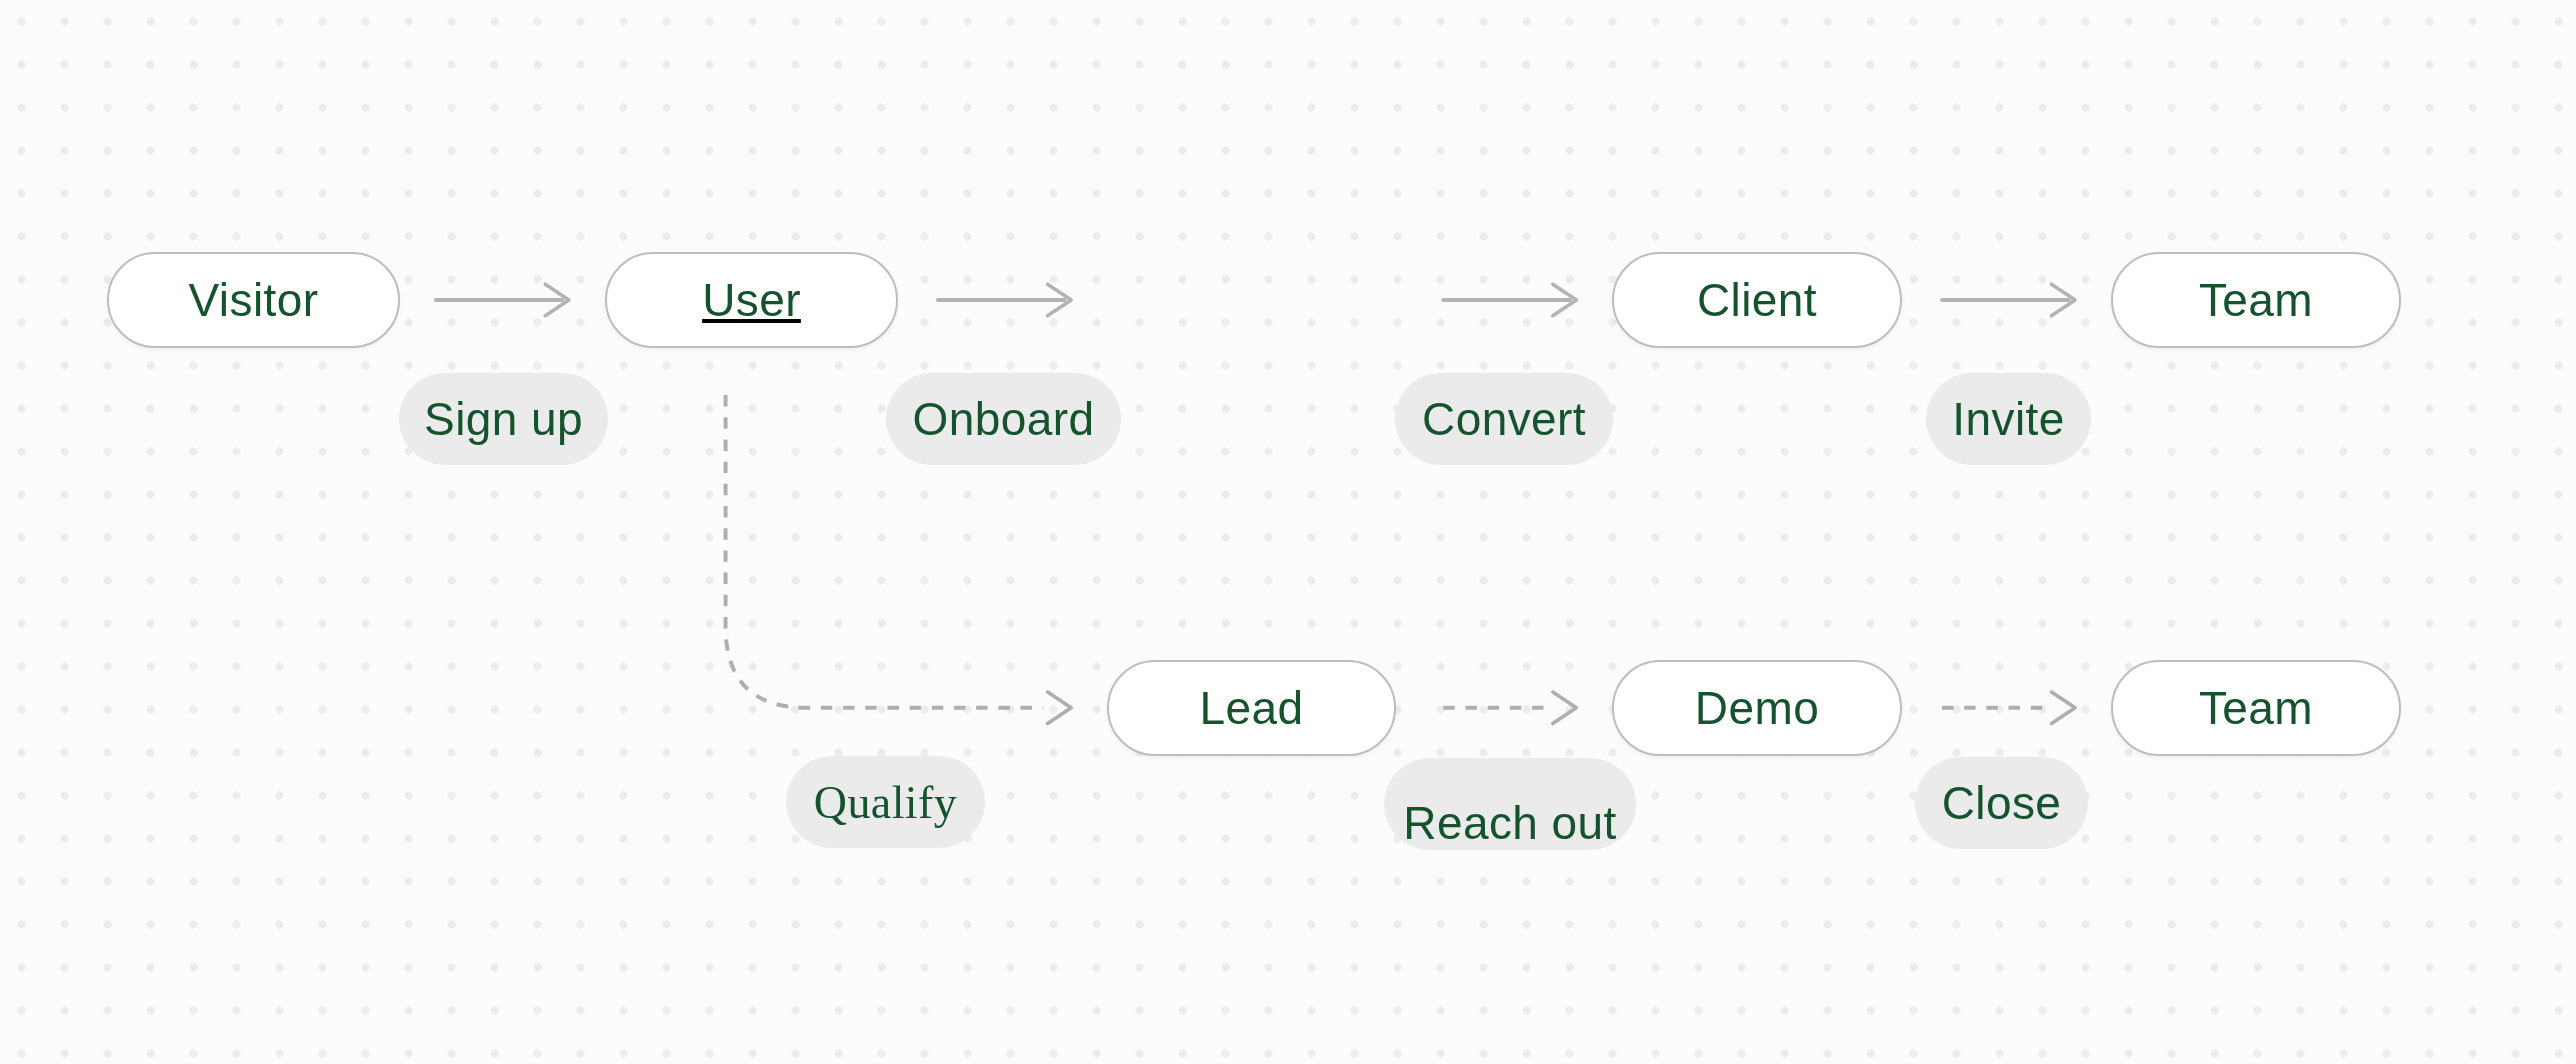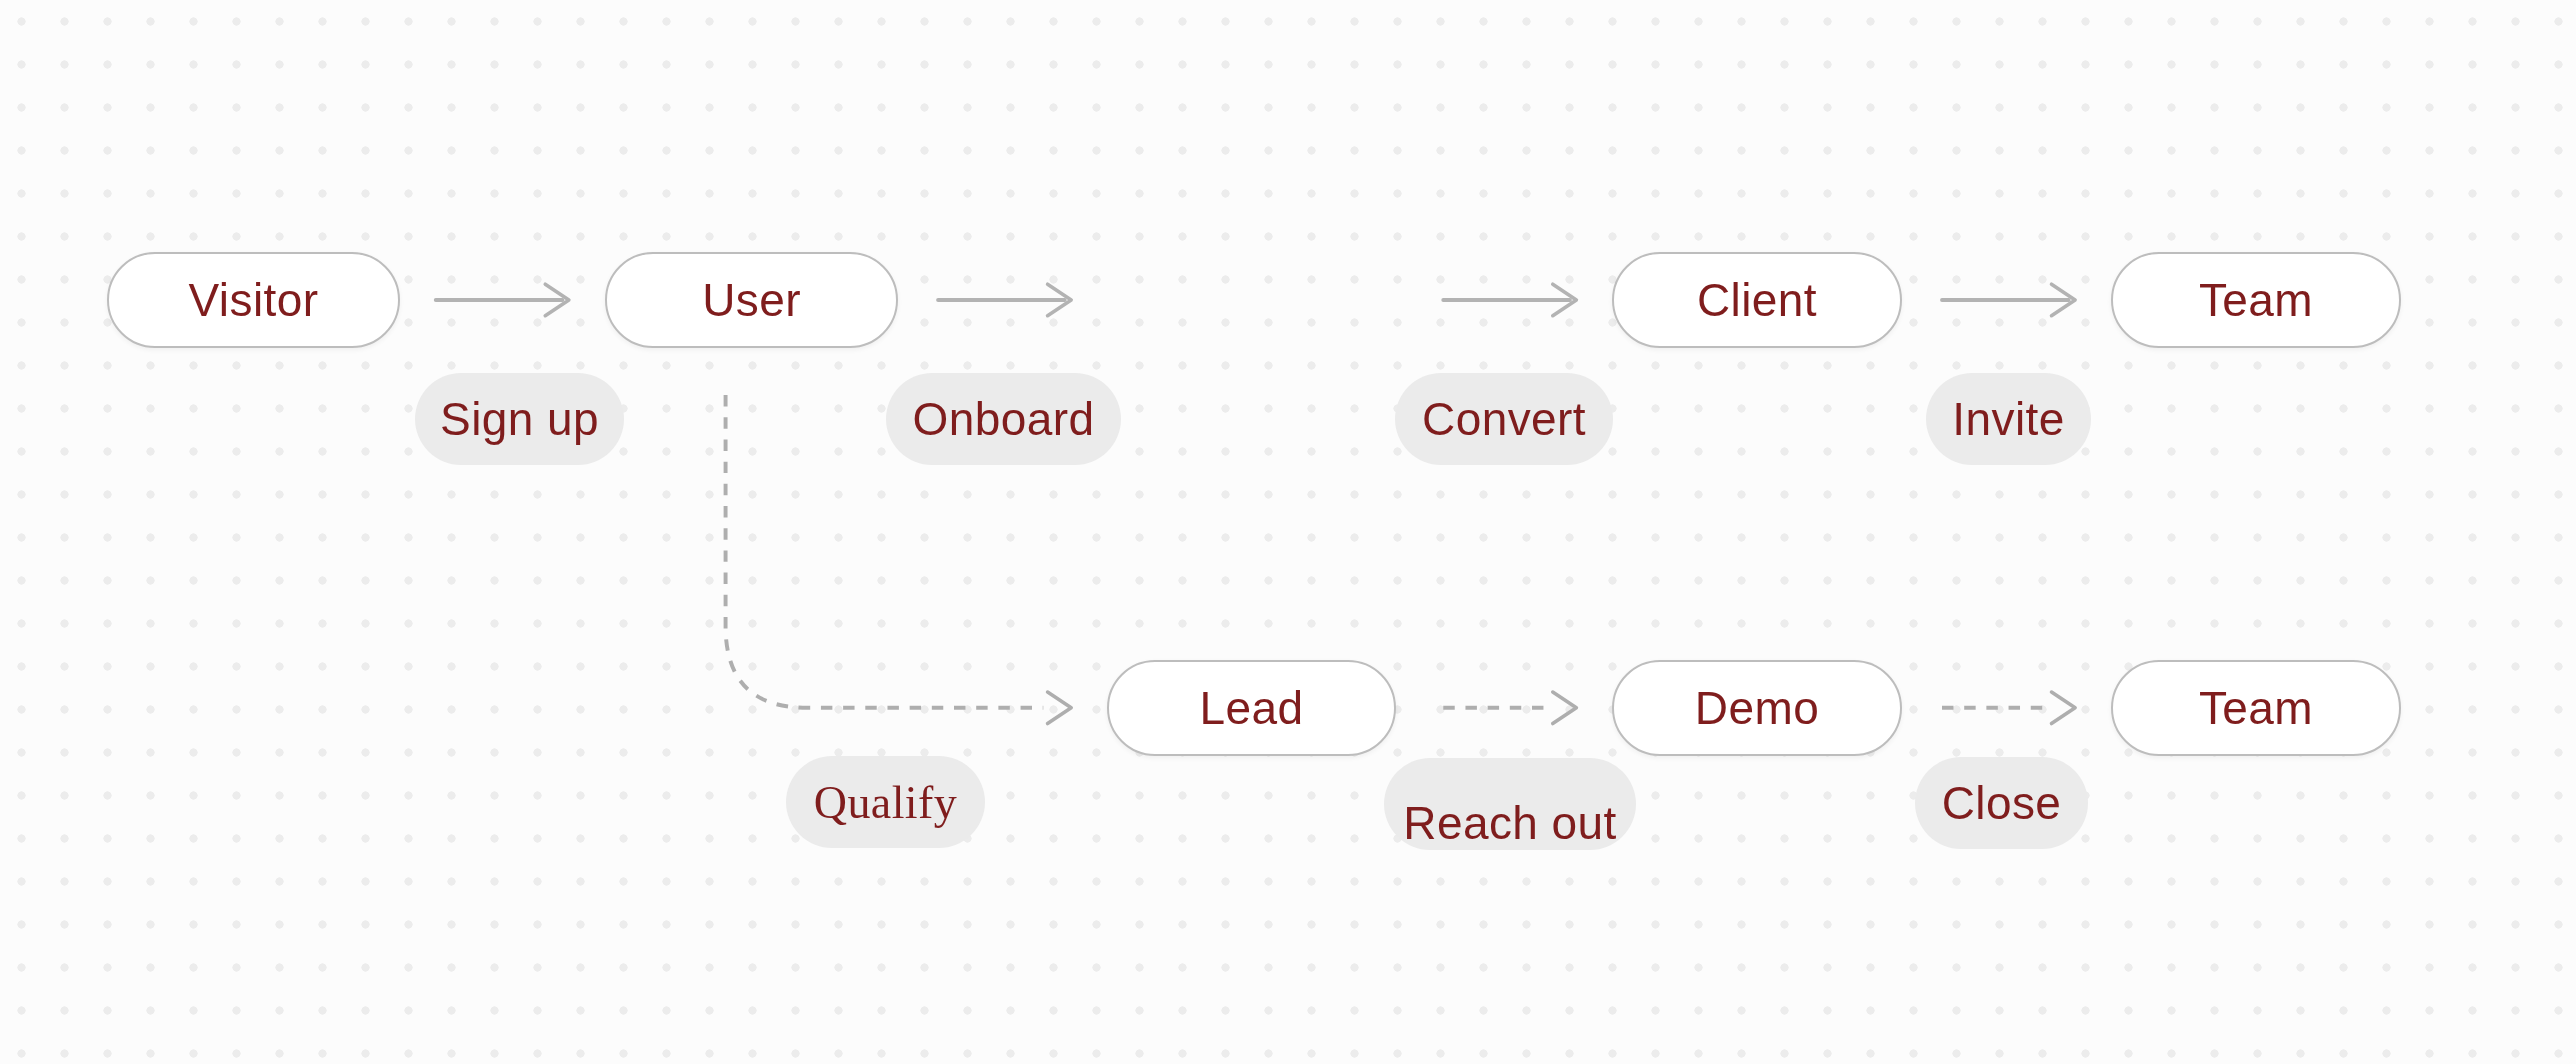--- a/index.html
+++ b/index.html
@@ -26,21 +26,21 @@
     border: 2.9px solid #bdbdbd;
     border-radius: 48px;
     display: flex;
     align-items: center;
     justify-content: center;
     box-shadow: 0 2.1px 5.7px rgba(0,0,0,0.05);
   }
   .node span, .tag span {
     font-size: 46px;
     font-weight: 500;
-    color: #7f1d1d;
+    color: #14532d;
     letter-spacing: 0.4px;
     white-space: nowrap;
   }
   .tag {
     position: absolute;
     height: 92px;
     box-sizing: border-box;
     background: #ebebeb;
     border-radius: 46px;
     display: flex;
@@ -116,41 +116,41 @@
 
     <g>
       <path class="wire-dashed" d="M 2714 989 H 2857"></path>
       <path class="wire-head dashed-head" d="M 2867 967 L 2900 989 L 2867 1011"></path>
     </g>
   </svg>
 
   <div class="node" style="left:107px; top:252px; width:293px;">
     <span>Visitor</span>
   </div>
-  <div class="node" style="left:605px; top:252px; width:293px;">
+  <div class="node" style="left:605px; top:252px; width:293px;text-decoration:underline;">
     <span>User</span>
   </div>
   <div class="node" style="left:1612px; top:252px; width:290px;">
     <span>Client</span>
   </div>
   <div class="node" style="left:2111px; top:252px; width:290px;">
     <span>Team</span>
   </div>
 
   <div class="node" style="left:1107px; top:660px; width:289px;">
     <span>Lead</span>
   </div>
   <div class="node" style="left:1612px; top:660px; width:290px;">
     <span>Demo</span>
   </div>
   <div class="node" style="left:2111px; top:660px; width:290px;">
     <span>Team</span>
   </div>
 
-  <div class="tag" style="left:415px; top:373px; width:209px;">
+  <div class="tag" style="left:399px; top:373px; width:209px;">
     <span>Sign up</span>
   </div>
   <div class="tag" style="left:886px; top:373px; width:235px;justify-content:center;">
     <span>Onboard</span>
   </div>
   <div class="tag" style="left:1395px; top:373px; width:218px;">
     <span>Convert</span>
   </div>
   <div class="tag" style="left:1926px; top:373px; width:165px;">
     <span>Invite</span>

